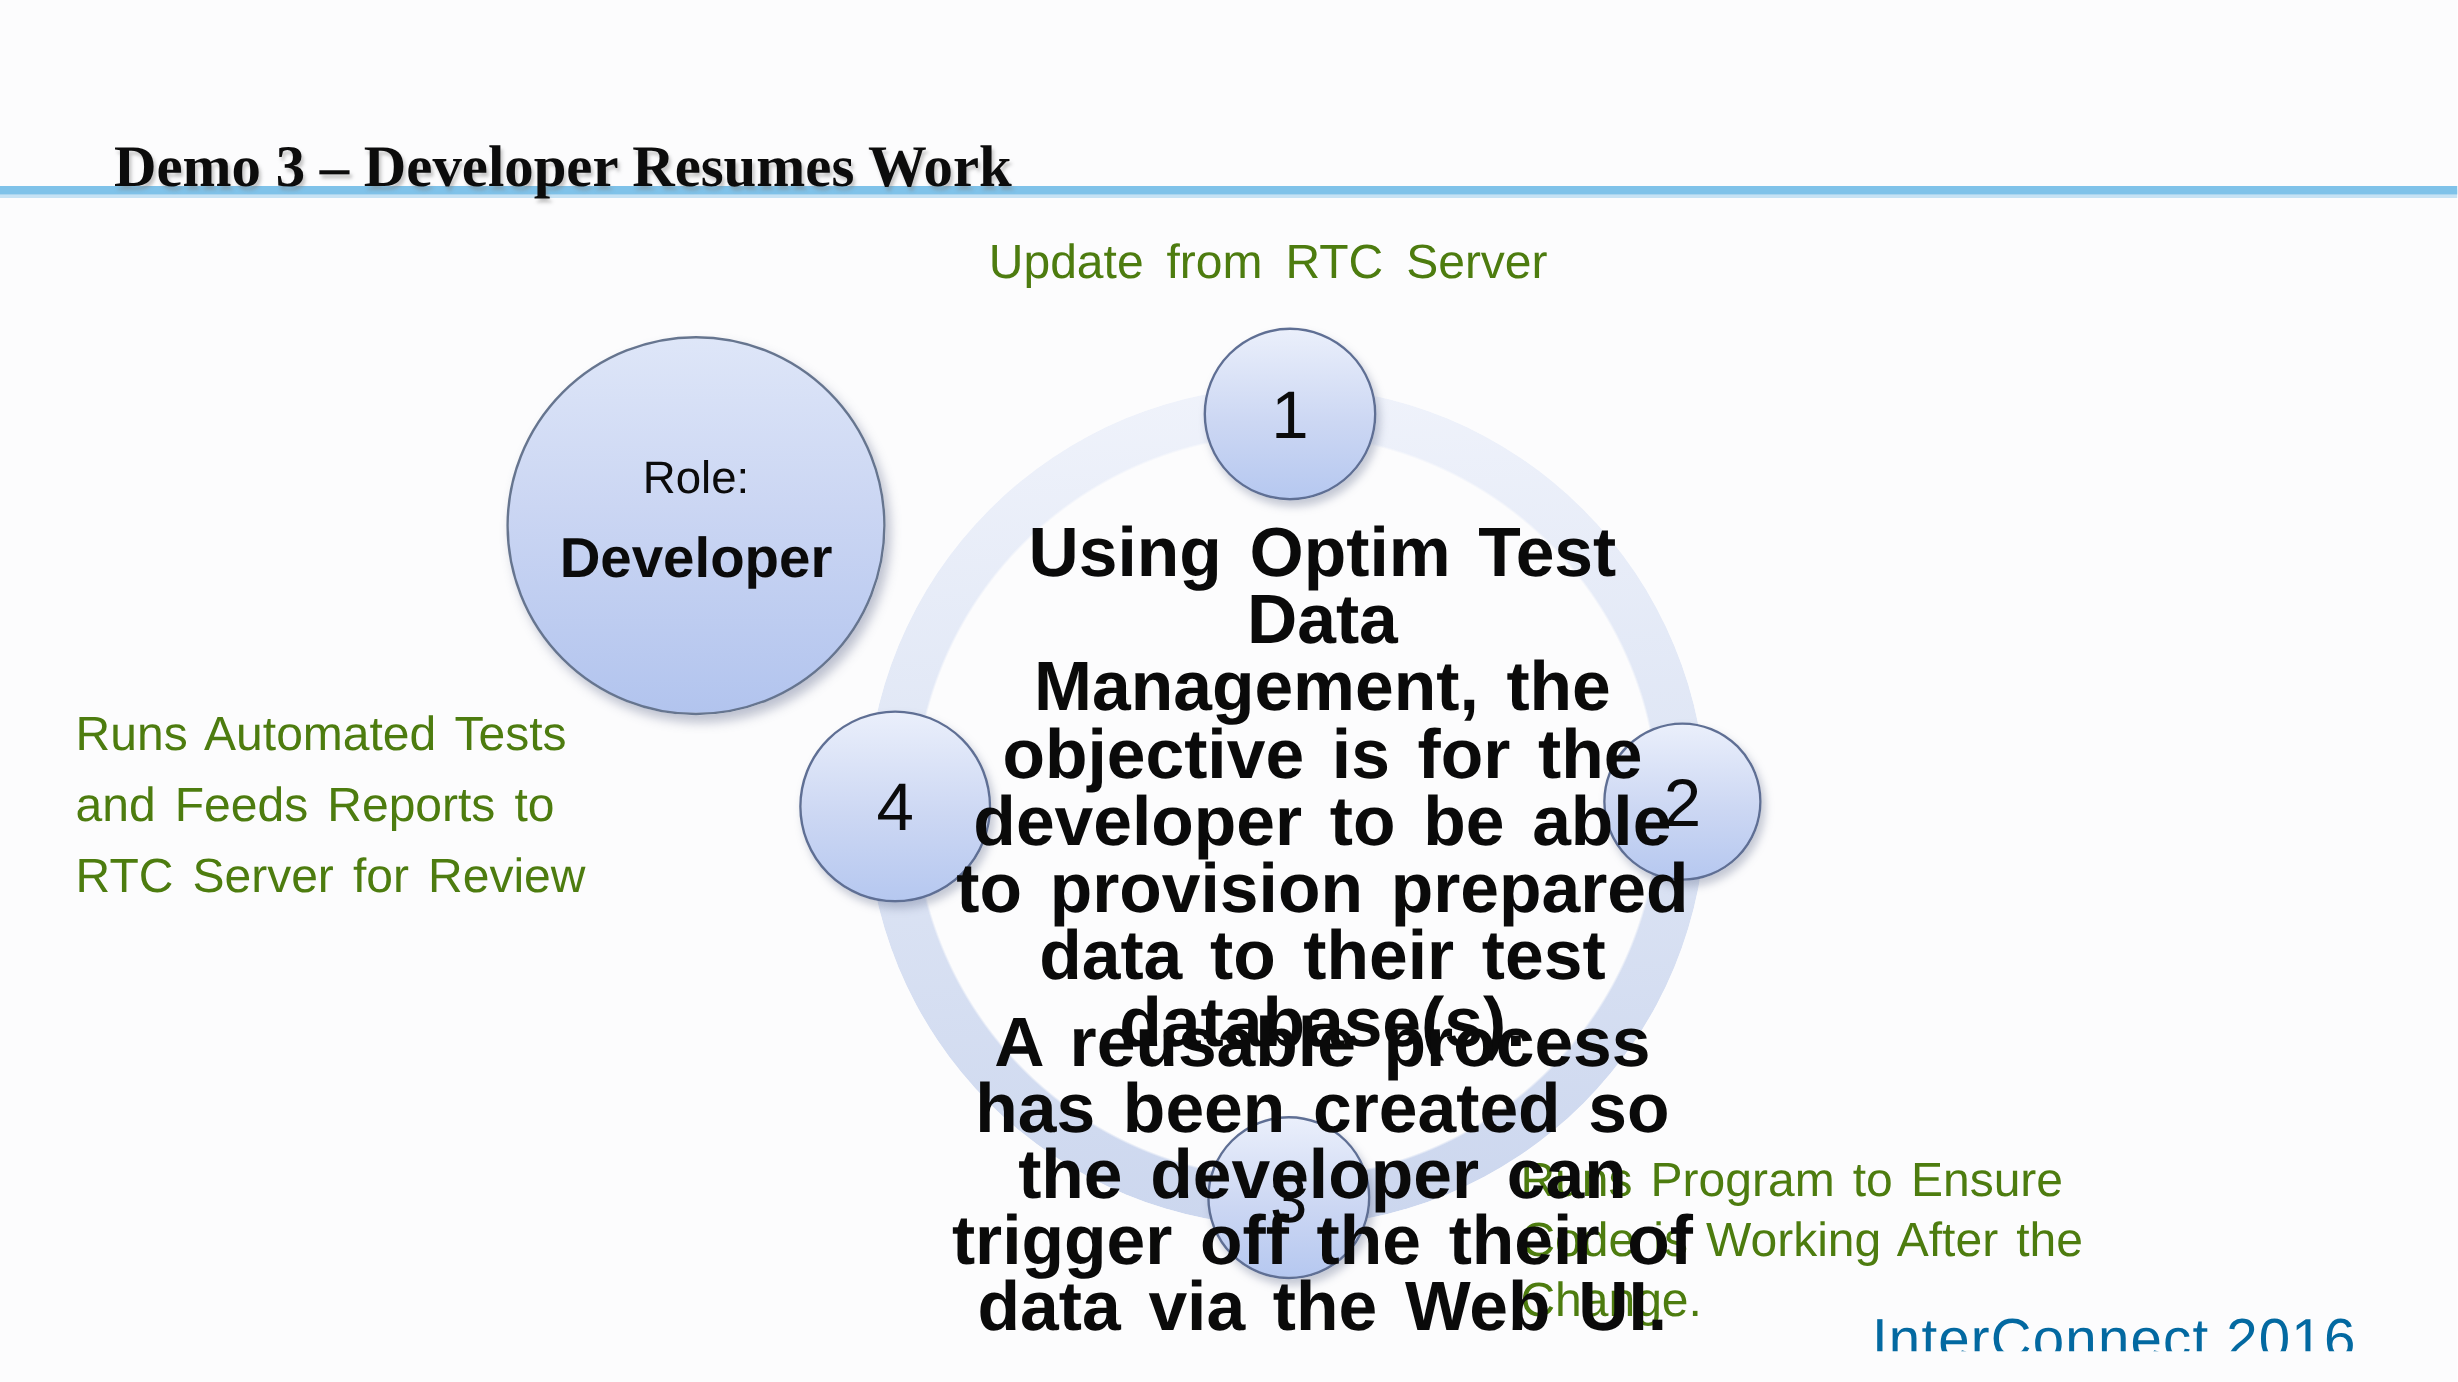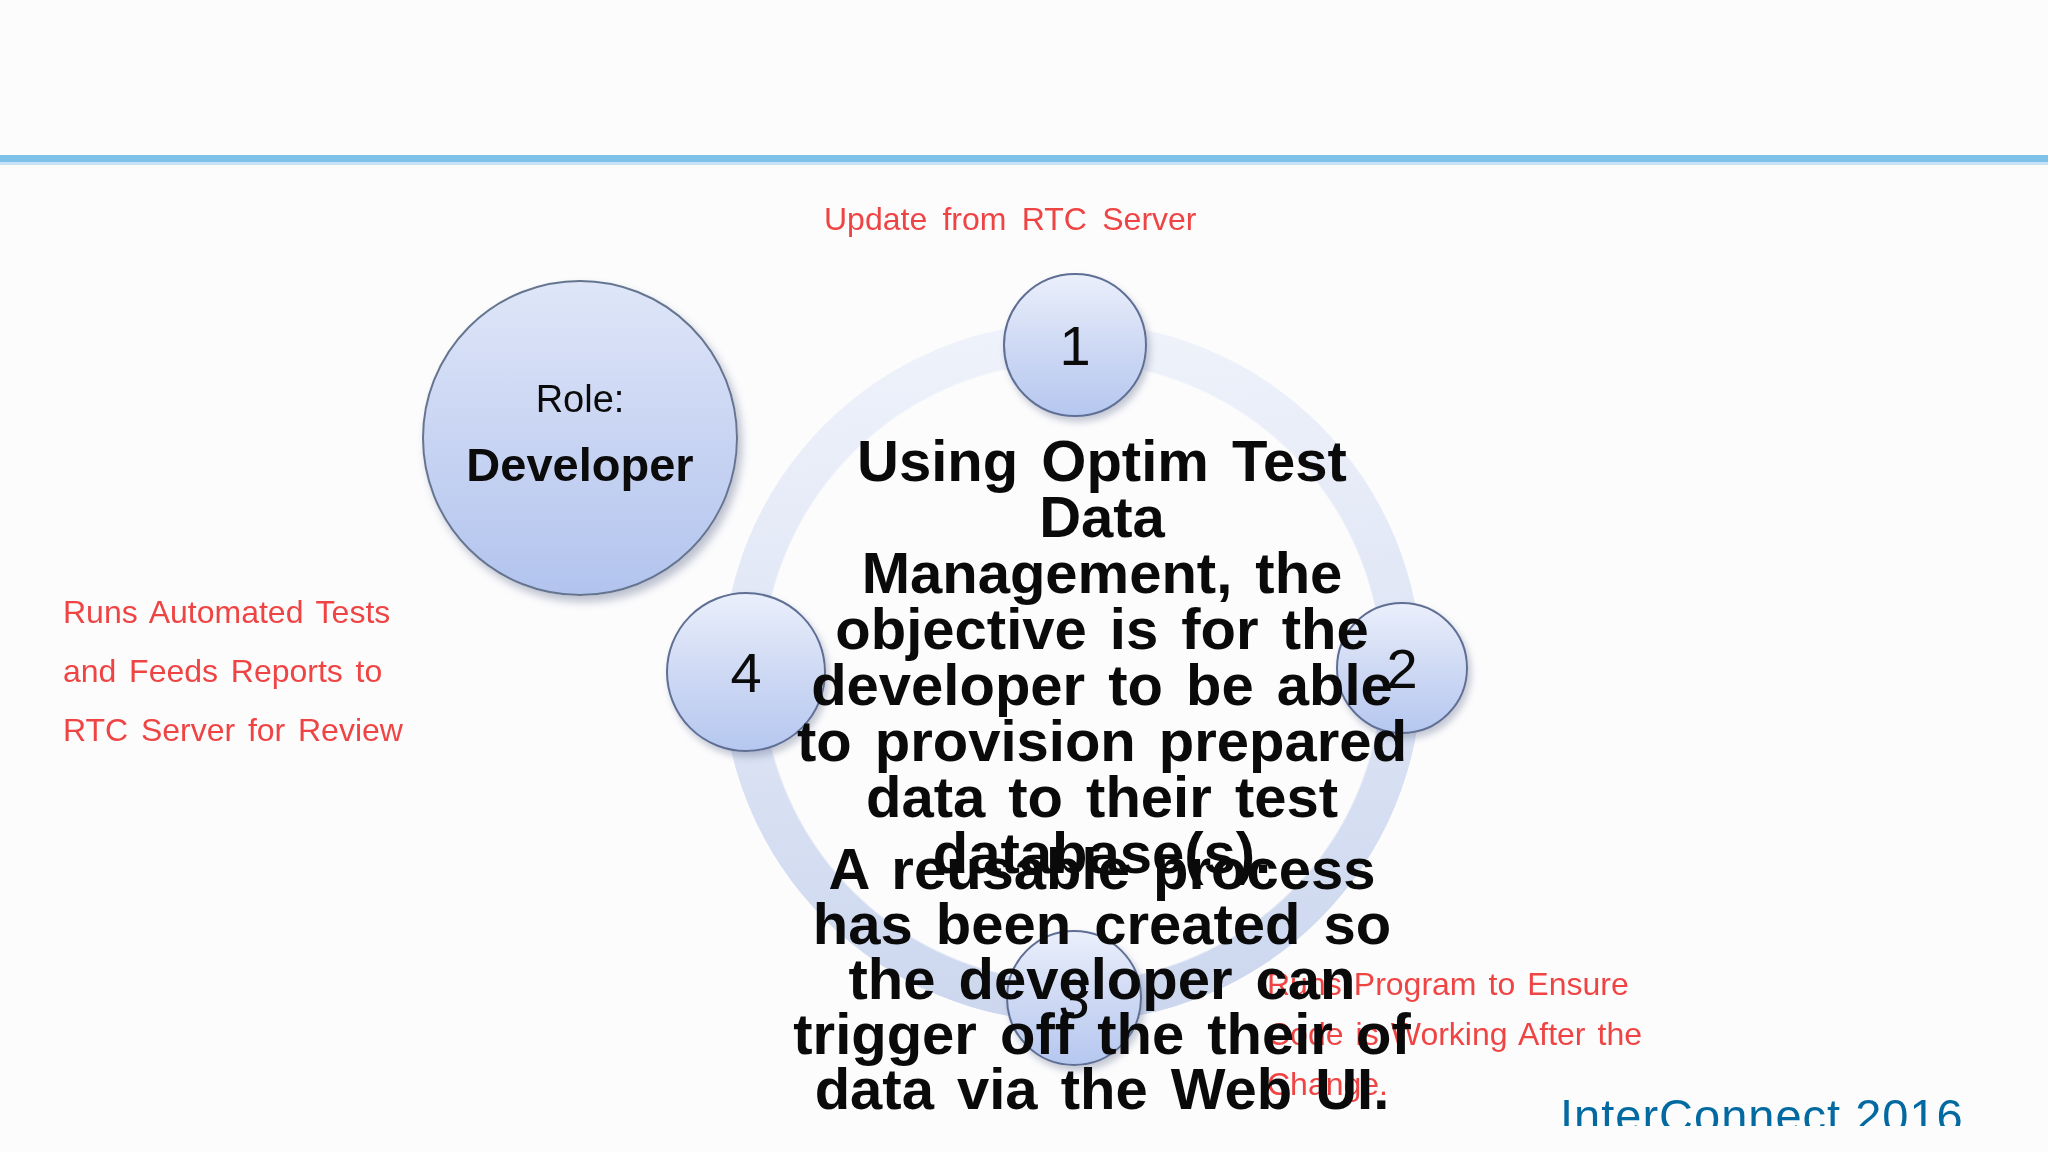--- a/index.html
+++ b/index.html
@@ -85,22 +85,22 @@
     text-align: center; font-size: 38px; color: #0b0b0b;
   }
   .role-name {
     position: absolute; left: 0; right: 0; top: 155px;
     text-align: center; font-size: 47px; font-weight: bold; color: #0b0b0b;
   }
 
   .lbl {
     position: absolute;
     white-space: pre-line;
-    font-size: 32px;
-    color: #ef4444;
+    font-size: 40px;
+    color: #4d7c0f;
     z-index: 3;
   }
   .top-lbl        { left: 824px;  top: 193px; width: 600px; line-height: 52px; word-spacing: 0.20em; }
   .right-lbl      { left: 1578px; top: 472px; width: 450px; line-height: 58px; word-spacing: 0.10em; }
   .left-lbl       { left: 63px;   top: 583px; width: 510px; line-height: 59px; word-spacing: 0.12em; }
   .bottomright-lbl{ left: 1267px; top: 959px; width: 580px; line-height: 50px; word-spacing: 0.10em; }
 
   .para {
     position: absolute;
     left: 792px;
@@ -131,20 +131,21 @@
     color: #0369a1;
     letter-spacing: 1px;
     white-space: nowrap;
   }
 </style>
 </head>
 <body>
 
 <div class="slide">
 
+  <div class="title">Demo 3 – Developer Resumes Work</div>
   <div class="accent"></div>
 
   <div class="ring"></div>
 
   <div class="node node1">
     <span>1</span>
   </div>
   <div class="node node2">
     <span>2</span>
   </div>

